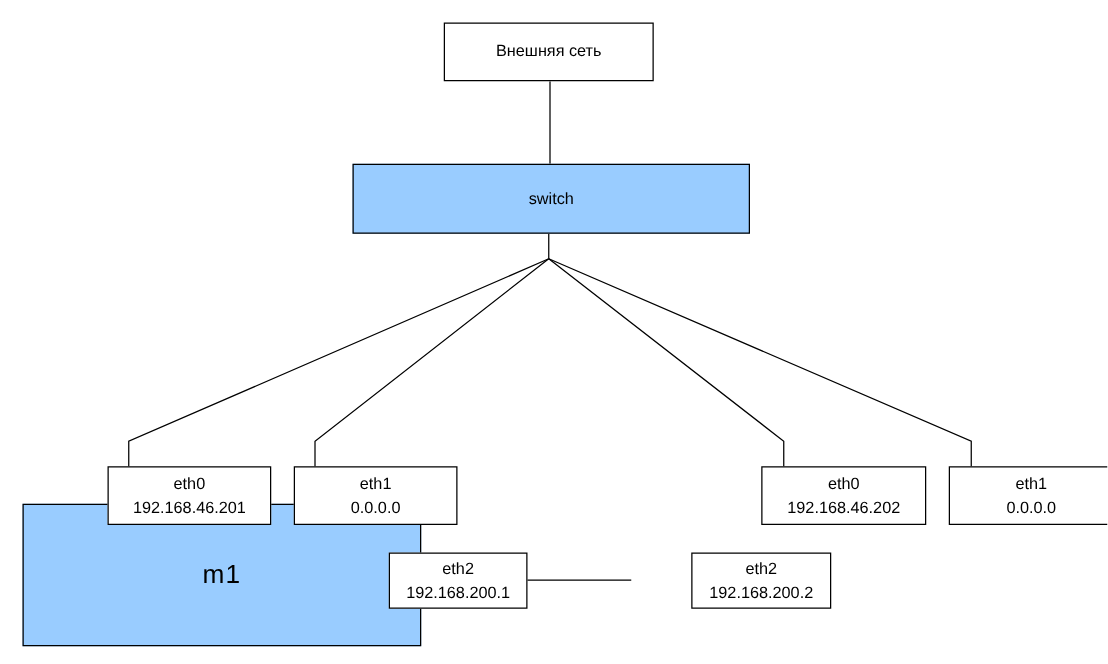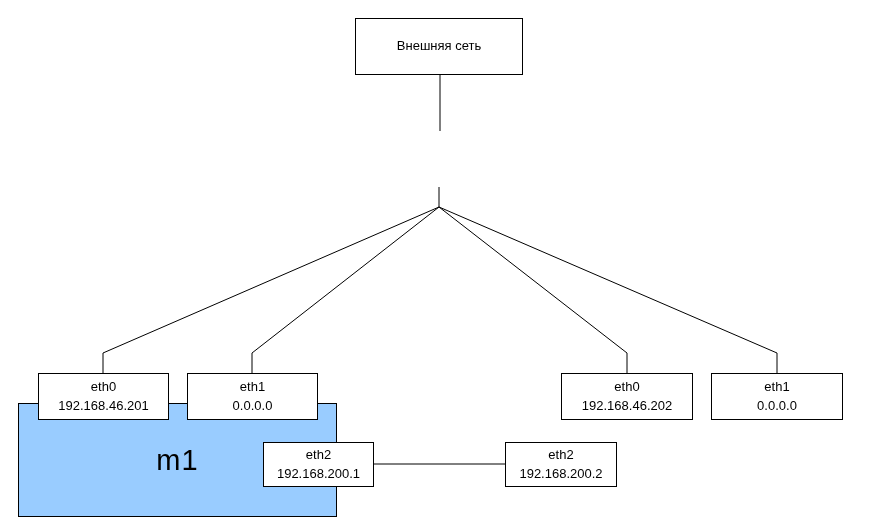--- a/index.html
+++ b/index.html
@@ -30,28 +30,28 @@
     display: flex;
     align-items: center;
     justify-content: center;
     text-align: center;
     font-size: 13px;
     line-height: 1.4;
   }
   .white-box { background: var(--box-fill, #ffffff); }
   .blue-box  { background: var(--node-fill, #99ccff); }
 
-  .external-net { left: 355px; top: 18px;  width: 168px; height: 57px; }
+  .external-net { left: 355px; top: 18px;  width: 168px; height: 47px; }
   .switch-node  { left: 282px; top: 131px; width: 318px; height: 56px; }
 
-  .machine { font-size: 29px; letter-spacing: 1px; }
+  .machine { font-size: 21px; letter-spacing: 1px; }
   .machine-m1 { left: 18px;  top: 403px; width: 319px; height: 114px; }
   .machine-m2 { left: 543px; top: 403px; width: 317px; height: 114px; }
 
-  .iface { flex-direction: column; }
+  .iface { flex-direction: column; margin-left: 48px; }
   .m1-eth0 { left: 38px;  top: 373px; width: 131px; height: 47px; }
   .m1-eth1 { left: 187px; top: 373px; width: 131px; height: 47px; }
   .m1-eth2 { left: 263px; top: 442px; width: 111px; height: 45px; }
   .m2-eth0 { left: 561px; top: 373px; width: 132px; height: 47px; }
   .m2-eth1 { left: 711px; top: 373px; width: 132px; height: 47px; }
   .m2-eth2 { left: 505px; top: 442px; width: 112px; height: 45px; }
 
   .iface-name, .iface-ip { display: block; }
 </style>
 </head>
@@ -70,20 +70,23 @@
     <path d="M439,207 L627,353 L627,374" stroke="#000" stroke-width="1" fill="none"></path>
     <path d="M439,207 L777,353 L777,374" stroke="#000" stroke-width="1" fill="none"></path>
 
     <path d="M374,464 L505,464" stroke="#000" stroke-width="1" fill="none"></path>
   </svg>
 
   <div class="box white-box external-net">
     <span>Внешняя сеть</span>
   </div>
 
+  <div class="box blue-box switch-node">
+    <span>switch</span>
+  </div>
 
   <div class="box blue-box machine machine-m1">
     <span>m1</span>
   </div>
 
 
   <div class="box white-box iface m1-eth0">
     <span class="iface-name">eth0</span>
     <span class="iface-ip">192.168.46.201</span>
   </div>

